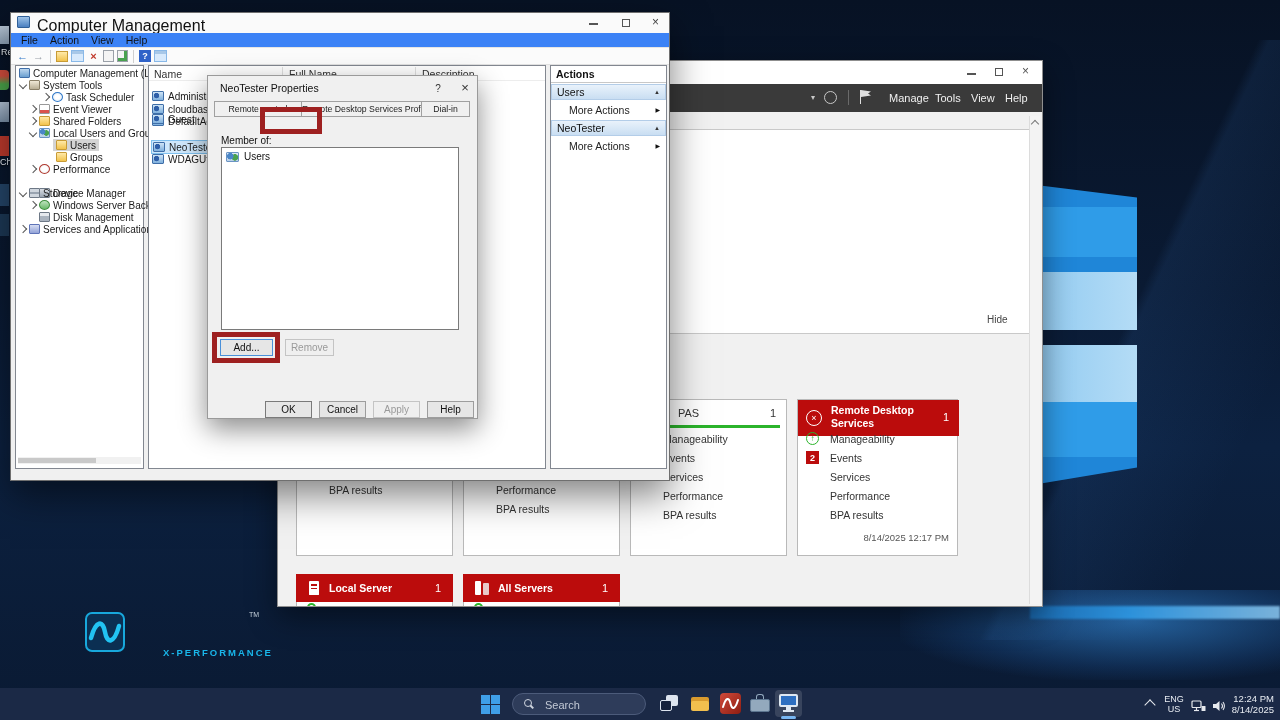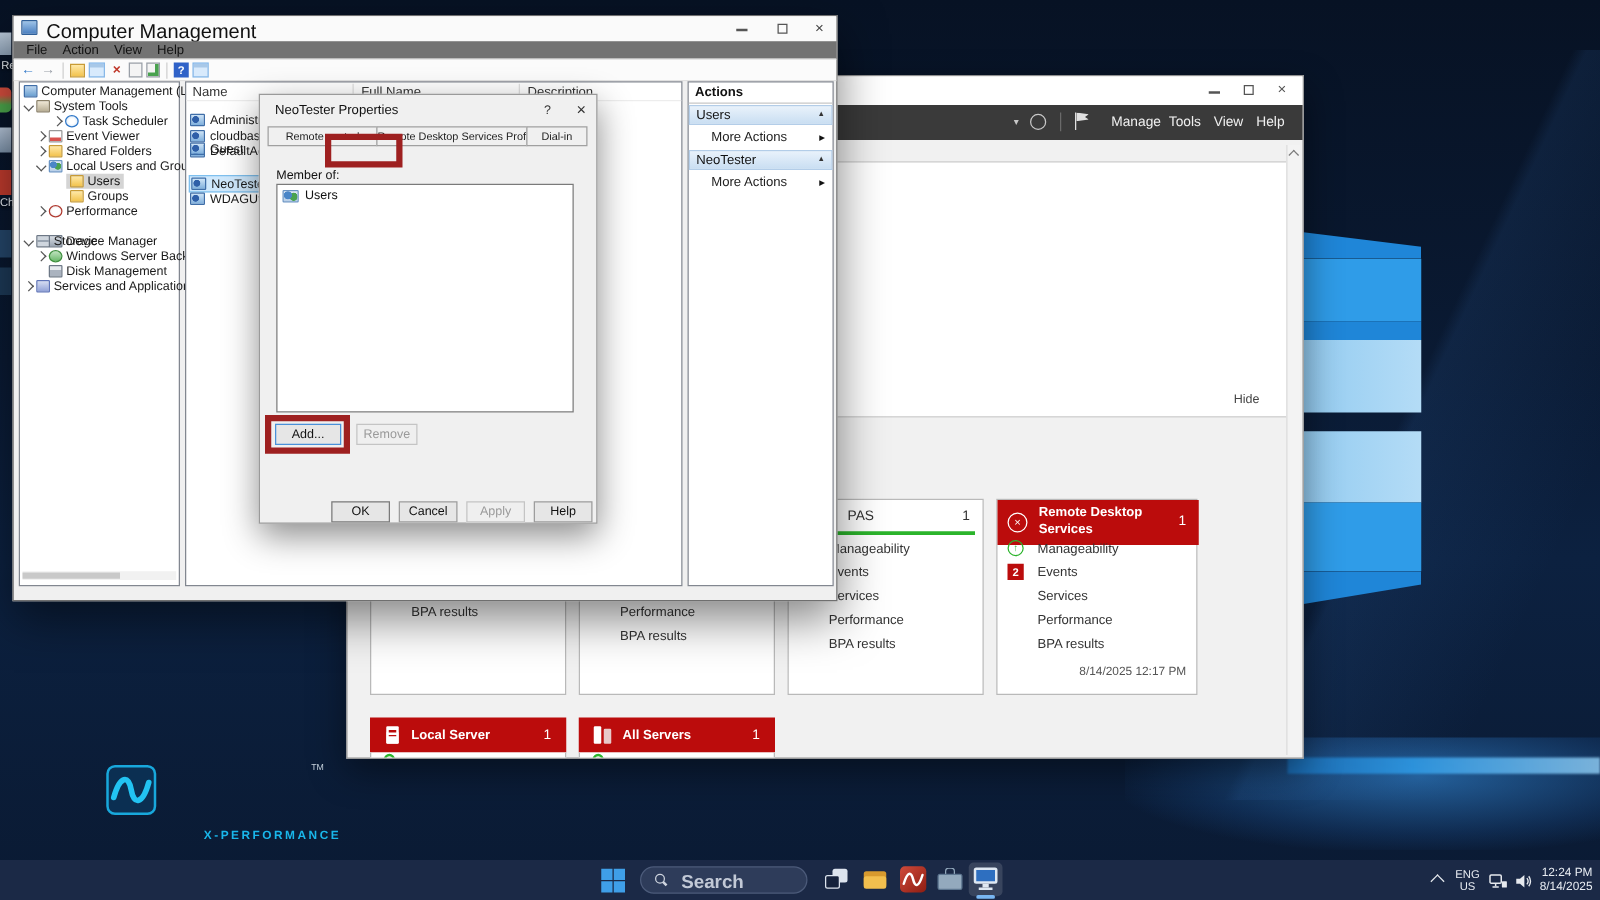--- a/index.html
+++ b/index.html
@@ -72,21 +72,21 @@
   .annot{border:5px solid #9e2020;box-sizing:border-box;}
   .dbtn{background:#e6e6e6;border:1px solid #9d9d9d;box-sizing:border-box;font-size:10px;color:#111;
     display:flex;align-items:center;justify-content:center;}
   .dbtn.disabled{color:#9a9a9a;background:#efefef;border-color:#c4c4c4;}
   
   #tkb{left:0;top:688px;width:1280px;height:32px;background:#1b2946;}
   .tray-txt{font-size:9px;line-height:10px;color:#e8ecf2;text-align:center;}
   .clk{font-size:9.5px;line-height:11px;color:#e8ecf2;text-align:right;}
   .tchev{width:7px;height:7px;border-left:1.5px solid #e6e9ee;border-top:1.5px solid #e6e9ee;transform:rotate(45deg);}
   #search-input{position:absolute;left:30px;top:0;width:95px;height:20px;background:transparent;border:none;outline:none;
-    color:#e6e9ee;font-size:15px;font-family:"Liberation Sans",sans-serif;font-weight:bold;}
+    color:#e6e9ee;font-size:11px;font-family:"Liberation Sans",sans-serif;}
   #search-input::placeholder{color:#c2c9d6;opacity:1;}
   .lbl-desk{font-size:9px;color:#eef4fa;text-shadow:0 1px 2px #000;}
 </style>
 </head>
 <body>
 
 <div id="screen">
 
   <div class="abs wp-base"></div>
   <div class="abs wp-beam"></div>
@@ -111,21 +111,21 @@
   <div class="abs lbl-desk" style="left:0;top:157px;">Ch.</div>
   <div class="abs" style="left:0;top:184px;width:9px;height:22px;background:#25476b;"></div>
   <div class="abs" style="left:0;top:214px;width:9px;height:22px;background:#1d3a58;"></div>
 
   <div class="abs" style="left:85px;top:612px;width:40px;height:40px;border-radius:7px;background:#0b2f52;border:2px solid #18a8dc;box-sizing:border-box;">
     <svg width="36" height="36" viewBox="0 0 36 36">
         <path d="M4 24 C 9 6, 16 6, 18 18 C 20 30, 27 30, 32 12" stroke="#22c3f2" stroke-width="4.5" fill="none" stroke-linecap="round"></path>
       </svg>
   </div>
   <div class="abs" style="left:249px;top:611px;font-size:7px;color:#c8d4e0;">TM</div>
-  <div class="abs nowrap" style="left:163px;top:647px;font-size:9.5px;font-weight:bold;color:#19b6ea;letter-spacing:2px;margin-top:16px;">X-PERFORMANCE</div>
+  <div class="abs nowrap" style="left:163px;top:647px;font-size:9.5px;font-weight:bold;color:#19b6ea;letter-spacing:2px;">X-PERFORMANCE</div>
 
   <div class="abs" id="smw">
     <div class="abs sm-title">
       <div class="abs" style="left:689px;top:12px;width:9px;height:1.5px;background:#555;"></div>
       <div class="abs" style="left:717px;top:7px;width:8px;height:8px;border:1px solid #555;box-sizing:border-box;"></div>
       <div class="abs" style="left:744px;top:3px;font-size:12px;color:#555;">×</div>
     </div>
     <div class="abs sm-dark">
       <div class="abs" style="left:533px;top:9px;font-size:8px;color:#c8c8c8;">▾</div>
       <div class="abs ring" style="left:546px;top:7px;width:13px;height:13px;border:1.5px solid #c8c8c8;"></div>
@@ -207,21 +207,21 @@
   <div class="abs" id="cmw">
 
     <div class="abs" style="left:0;top:0;width:658px;height:20px;background:#fafafa;">
       <div class="abs" style="left:6px;top:3px;width:13px;height:12px;background:linear-gradient(#9ec3e8,#4a7fc0);border:1px solid #2f5f98;box-sizing:border-box;border-radius:1px;"></div>
       <div class="abs nowrap" style="left:26px;top:4px;font-size:16px;color:#111;">Computer Management</div>
       <div class="abs" style="left:578px;top:10px;width:9px;height:1.5px;background:#555;"></div>
       <div class="abs" style="left:611px;top:6px;width:8px;height:8px;border:1px solid #555;box-sizing:border-box;"></div>
       <div class="abs" style="left:641px;top:2px;font-size:12px;color:#444;">×</div>
     </div>
 
-    <div class="abs" style="left:0;top:20px;width:658px;height:14px;background:#737373;display:flex;align-items:center;padding-left:4px;box-sizing:border-box;">
+    <div class="abs" style="left:0;top:20px;width:658px;height:14px;background:#3b82f6;display:flex;align-items:center;padding-left:4px;box-sizing:border-box;">
       <span style="padding:0 6px;font-size:10.5px;color:#111;">File</span>
       <span style="padding:0 6px;font-size:10.5px;color:#111;">Action</span>
       <span style="padding:0 6px;font-size:10.5px;color:#111;">View</span>
       <span style="padding:0 6px;font-size:10.5px;color:#111;">Help</span>
     </div>
 
     <div class="abs" style="left:0;top:34px;width:658px;height:18px;background:#fbfbfb;border-top:1px solid #e5e5e5;border-bottom:1px solid #e0e0e0;box-sizing:border-box;display:flex;align-items:center;padding-left:5px;gap:3px;">
       <span class="tbi" style="color:#2f77c8;font-weight:bold;">←</span>
       <span class="tbi" style="color:#9aa0a8;font-weight:bold;">→</span>
       <span class="tbsep"></span>

